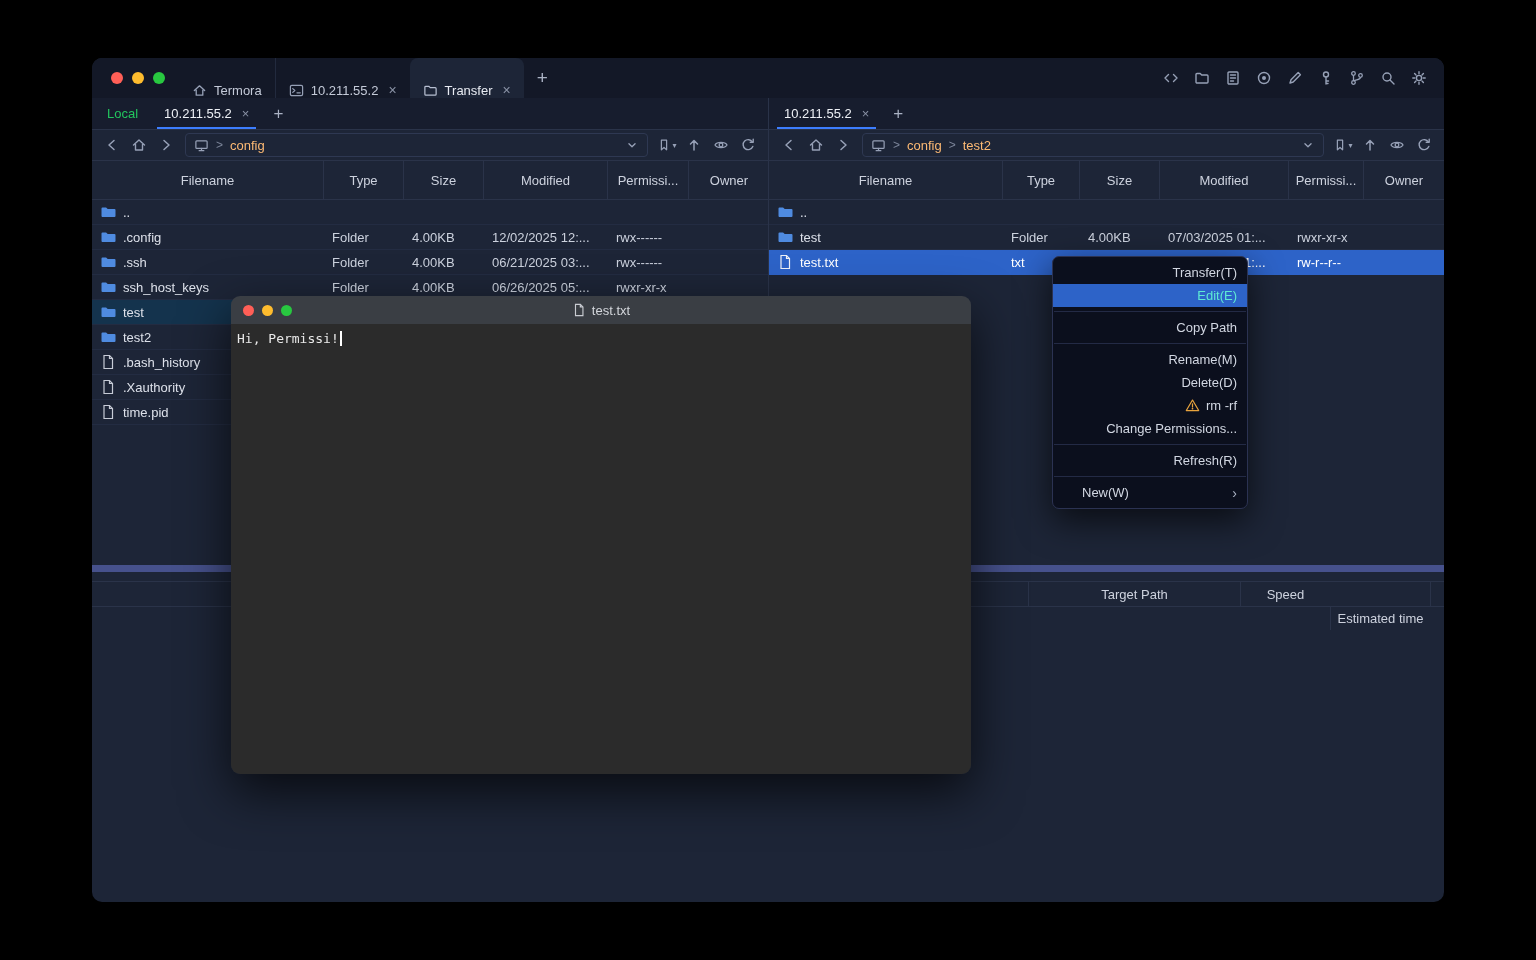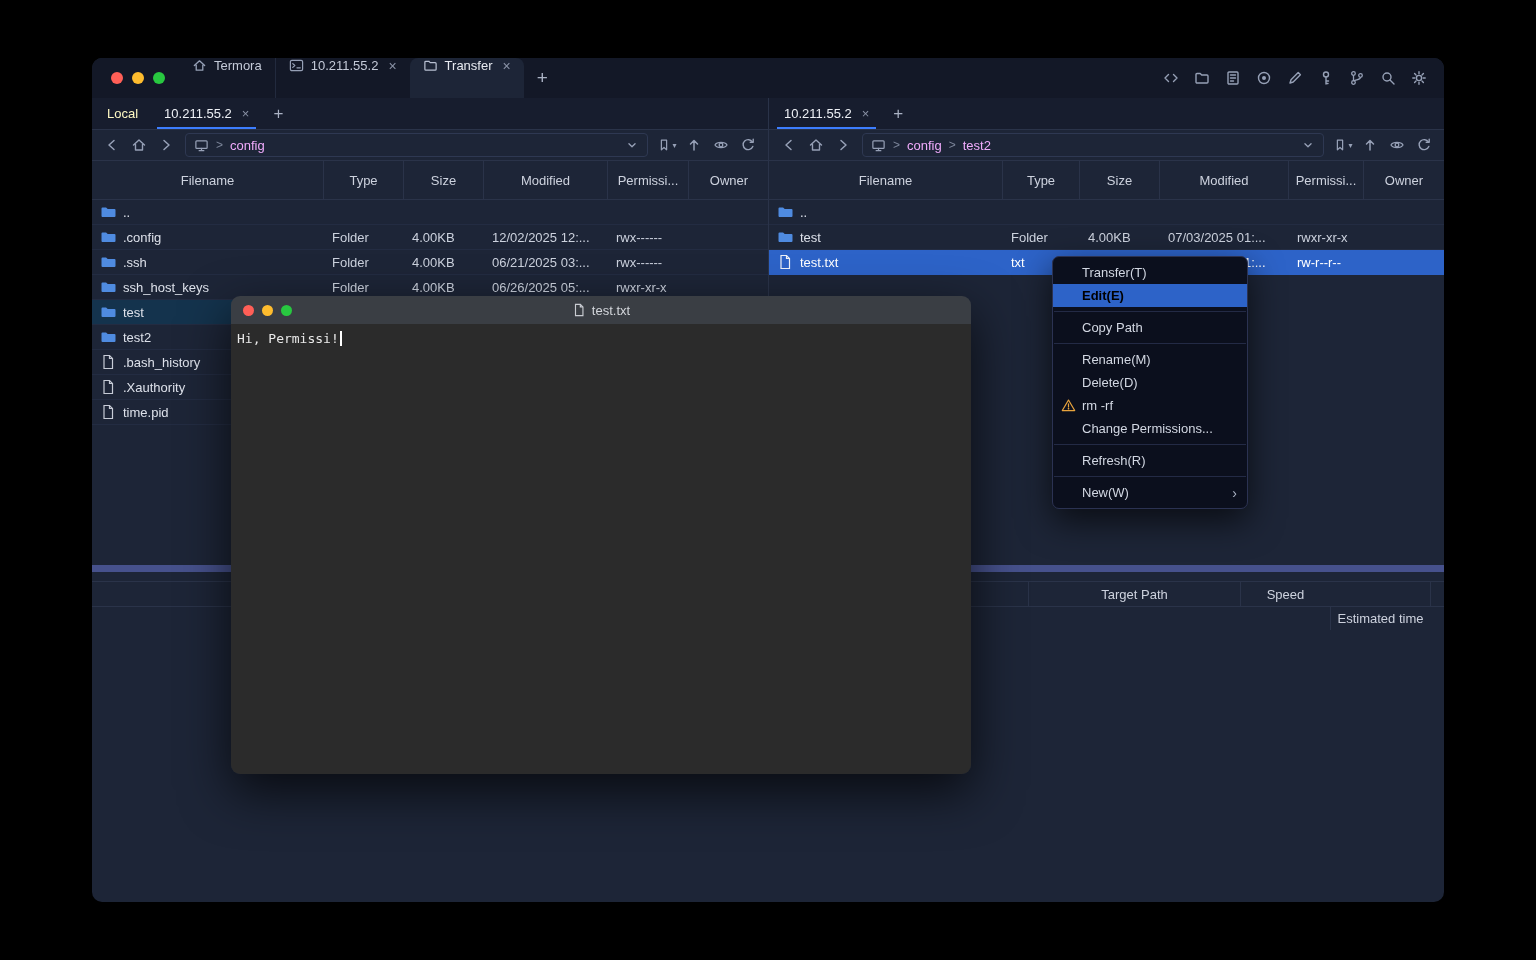--- a/index.html
+++ b/index.html
@@ -14,46 +14,46 @@
   .app { position:absolute; left:92px; top:58px; width:1352px; height:844px;
     border-radius:10px; background:var(--bg-window); overflow:hidden;
     box-shadow:0 25px 70px rgba(0,0,0,.85); }
 
   
   .titlebar { position:absolute; top:0; left:0; right:0; height:40px;
     background:var(--bg-titlebar); display:flex; align-items:stretch; }
   .lights { display:flex; align-items:center; gap:9px; padding:0 14px 0 19px; }
   .light { width:12px; height:12px; border-radius:50%; }
   .red{background:#ff5f57}.yellow{background:#febc2e}.green{background:#28c840}
-  .tt-tab { display:flex; align-items:flex-start; gap:7px; padding:0 13px; color:#c4cad8; }
+  .tt-tab { display:flex; align-items:flex-end; gap:7px; padding:0 13px; color:#c4cad8; }
   .tt-tab + .tt-tab { border-left:1px solid #222a3e; }
   .tt-tab.active { background:var(--bg-window); border-radius:8px 8px 0 0; color:#e8ebf2; border-left:none; }
   .tt-x { color:#8a92a6; font-size:14px; margin-left:3px; }
   .tt-plus { display:flex; align-items:center; padding:0 13px; color:#aab2c4; font-size:19px; }
   .tt-actions { margin-left:auto; display:flex; align-items:center; gap:7px; padding-right:13px; }
   .abtn { width:24px; height:24px; display:flex; align-items:center; justify-content:center; border-radius:4px; }
 
   
   .fm { position:absolute; top:40px; left:0; width:1352px; height:467px; display:flex; }
   .panel { display:flex; flex-direction:column; }
   .panel.lp { width:677px; border-right:1px solid var(--border); }
   .panel.rp { width:675px; }
   .ptabs { height:32px; display:flex; align-items:stretch; background:var(--bg-strip);
     border-bottom:1px solid var(--border); padding-left:2px; }
-  .ptab { display:flex; align-items:center; gap:7px; padding:0 13px; color:#fef9c3; position:relative; }
+  .ptab { display:flex; align-items:center; gap:7px; padding:0 13px; color:#22c55e; position:relative; }
   .ptab.active { color:#eef1f6; }
   .ptab.active::after { content:""; position:absolute; left:6px; right:6px; bottom:0;
     height:2px; background:var(--accent); }
   .ptab .tt-x { font-size:13px; }
   .pplus { display:flex; align-items:center; padding:0 11px; font-size:17px; color:#aab2c4; }
   .ptoolbar { height:30px; display:flex; align-items:center; gap:5px; padding:0 9px; }
   .tbtn { width:22px; height:22px; display:flex; align-items:center; justify-content:center; flex:none; }
   .pathbox { flex:1; height:24px; border:1px solid #2e3852; border-radius:4px;
     display:flex; align-items:center; gap:7px; padding:0 8px; margin:0 3px; min-width:0; }
-  .crumb { color:#f0abfc; }
+  .crumb { color:#fdba74; }
   .crumb-sep { color:#7b8499; font-size:12px; }
   .pathbox .endchev { margin-left:auto; }
   .bmwrap { display:flex; align-items:center; }
   .caret { font-size:8px; color:var(--dim); margin-left:1px; }
 
   .fheader { height:40px; display:grid; border-top:1px solid var(--border); border-bottom:1px solid var(--border); }
   .lp .fheader, .lp .frow { grid-template-columns:232px 80px 80px 124px 81px 80px; }
   .rp .fheader, .rp .frow { grid-template-columns:234px 77px 80px 129px 75px 80px; }
   .hcell { display:flex; align-items:center; justify-content:center; color:#cdd2de;
     border-right:1px solid var(--border); }
@@ -84,23 +84,23 @@
     align-items:center; justify-content:center; gap:6px; color:#d3d6db; }
   .ed-body { height:450px; background:#2b2b2b; padding:7px 6px;
     font-family:"DejaVu Sans Mono",monospace; font-size:13px; color:#e9e9e9; }
   .ed-caret { display:inline-block; width:2px; height:15px; background:#fff;
     vertical-align:-3px; margin-left:1px; }
 
   
   .ctx { position:absolute; left:960px; top:198px; width:196px; background:#0b0f1d;
     border:1px solid #2b3252; border-radius:7px; padding:4px 0; z-index:50;
     box-shadow:0 12px 34px rgba(0,0,0,.65); }
-  .mi { height:23px; display:flex; align-items:center; padding:0 10px 0 8px; color:#d2d7e2; }
+  .mi { height:23px; display:flex; align-items:center; padding:0 10px 0 8px; color:#d2d7e2;justify-content:flex-end; }
   .mi .mico { width:21px; display:flex; align-items:center; flex:none; }
-  .mi.hl { background:var(--selection); color:#000000;font-weight:bold; }
+  .mi.hl { background:var(--selection); color:#5eead4; }
   .mi .sub { margin-left:auto; color:#aab2c4; font-size:14px; }
   .msep { height:1px; background:#232a45; margin:4px 1px; }
   svg { display:block; }
 </style>
 </head>
 <body>
 
 <div class="app">
 
   <div class="titlebar">

